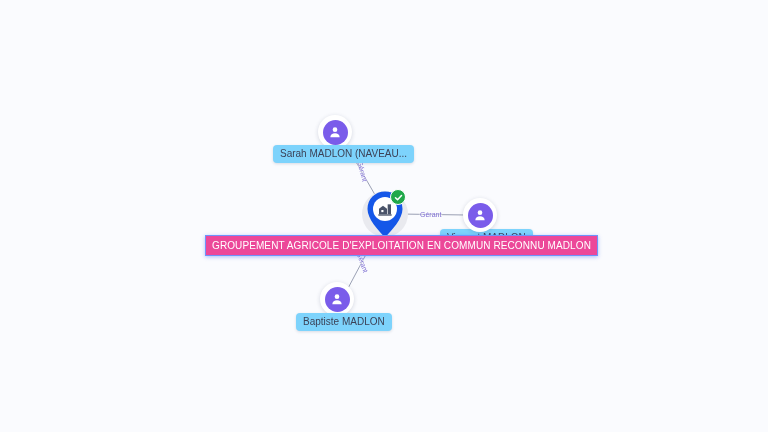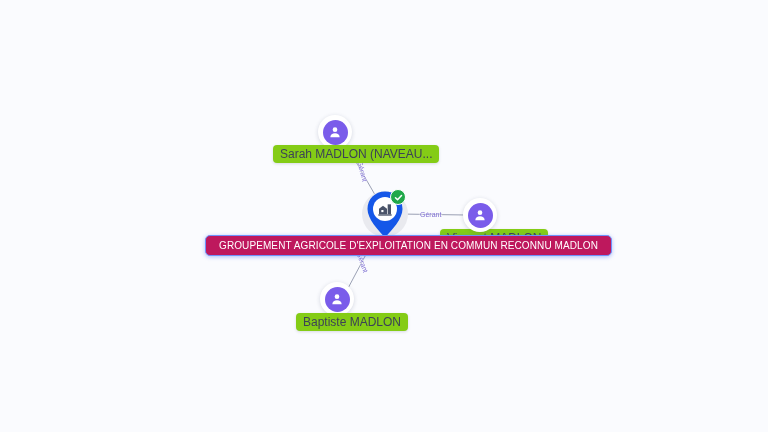--- a/index.html
+++ b/index.html
@@ -91,41 +91,41 @@
     border: 1.5px solid #ffffff;
     display: flex;
     align-items: center;
     justify-content: center;
     z-index: 9;
   }
 
   
   .node-label {
     position: absolute;
-    background: #84cc16;
+    background: #7dd3fc;
     color: #3c4257;
-    font-size: 12px;
+    font-size: 10px;
     line-height: 12px;
     padding: 3px 7px;
     border-radius: 4px;
     white-space: nowrap;
     box-shadow: 0 1px 3px rgba(40,50,90,0.16);
     z-index: 8;
   }
   .node-label.behind { z-index: 5; }
 
   .main-label {
     position: absolute;
-    background: #be185d;
+    background: #ec4899;
     color: #ffffff;
     font-size: 10px;
     line-height: 13px;
     letter-spacing: 0.1px;
-    padding: 3px 13px;
-    border-radius: 5px;
+    padding: 3px 6px;
+    border-radius: 0;
     white-space: nowrap;
     border: 1.5px solid #6e93fb;
     box-shadow: 0 1px 4px rgba(27,77,240,0.35);
     z-index: 12;
   }
 
   .edge-label {
     position: absolute;
     color: #7a6ad0;
     font-size: 7px;

